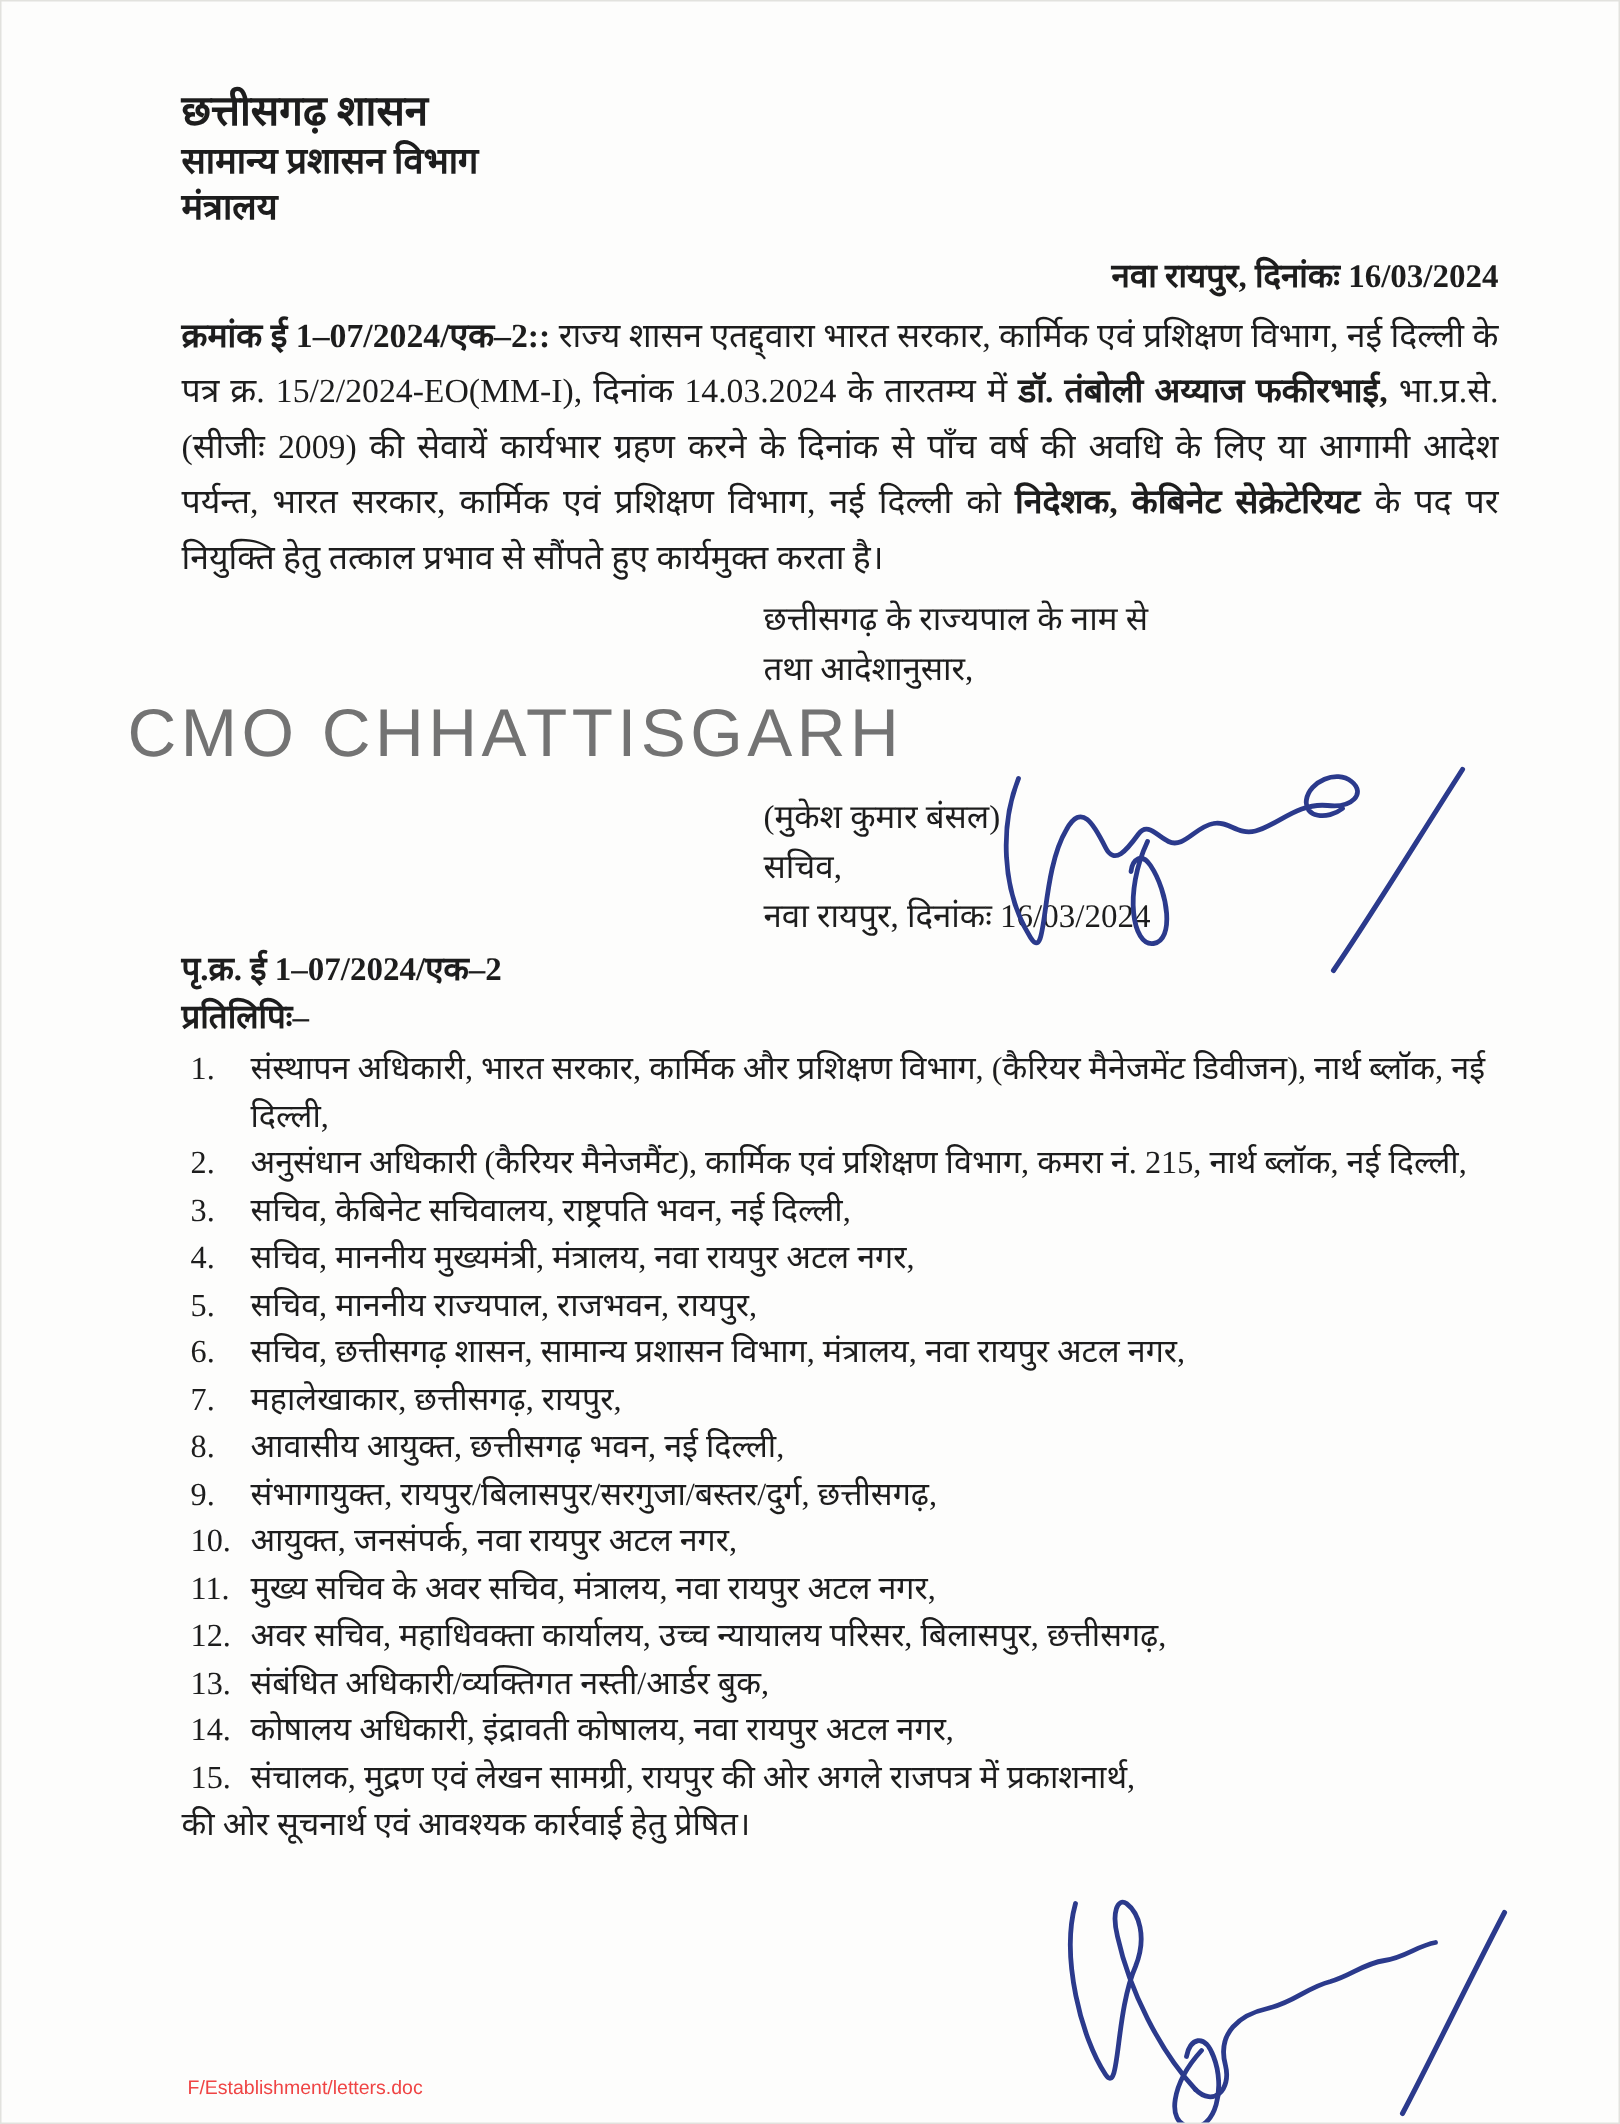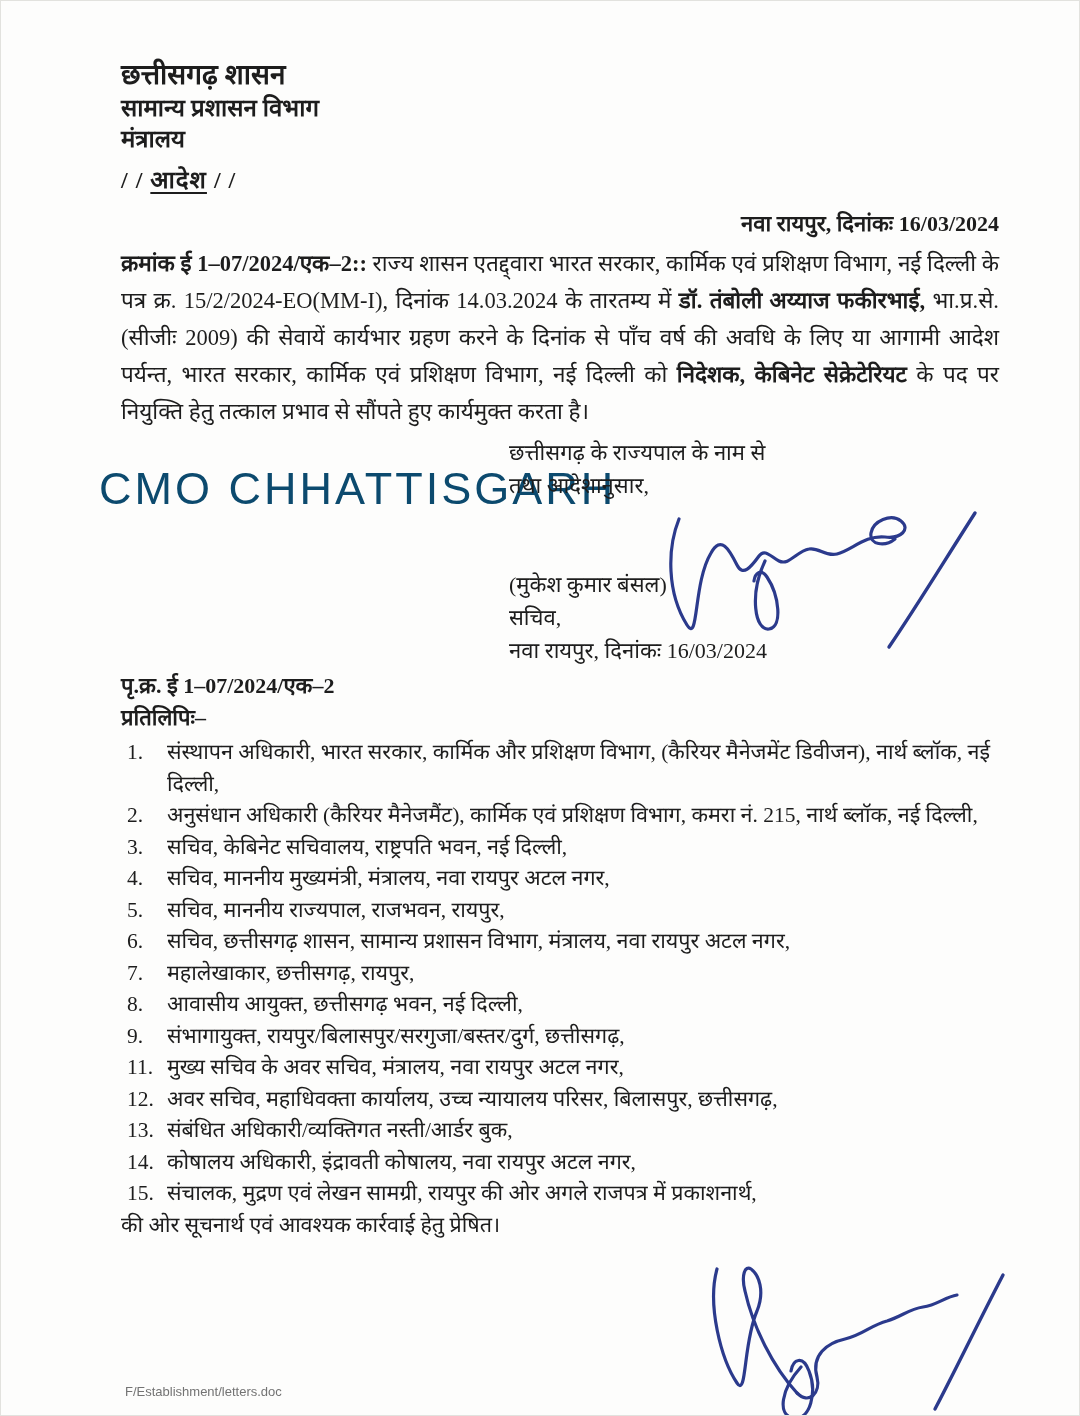--- a/index.html
+++ b/index.html
@@ -19,22 +19,22 @@
   .hdr1{font-size:28px;font-weight:700;line-height:36px;}
   .hdr2{font-size:24px;font-weight:600;line-height:31px;}
   .order-line{font-size:24px;font-weight:600;margin-top:7px;letter-spacing:1px;}
   .order-word{text-decoration:underline;text-underline-offset:4px;}
   .dateline{font-size:22px;font-weight:600;text-align:right;margin-top:12px;}
   .body-par{font-size:22.5px;line-height:37px;text-align:justify;margin:8px 0 0 0;}
   .b{font-weight:700;margin-top:48px;}
   .watermark{
     position:absolute;top:462px;left:84px;
     font-family:"Liberation Sans","DejaVu Sans",sans-serif;
-    font-size:45px;font-weight:400;color:#0c4a6e;
-    letter-spacing:3px;white-space:nowrap;z-index:1;margin-left:14px;
+    font-size:45px;font-weight:400;color:#737373;
+    letter-spacing:3px;white-space:nowrap;z-index:1;
   }
   .signoff{width:480px;margin-left:auto;margin-right:10px;text-align:left;
     font-size:22px;line-height:33px;margin-top:6px;position:relative;z-index:2;}
   .signoff .gap{height:66px;}
   .sig-svg{position:absolute;z-index:3;pointer-events:none;}
   .sig-mid{left:636px;top:496px;}
   .sig-bottom{left:650px;top:1248px;}
   .ref-row{display:flex;justify-content:space-between;align-items:baseline;
     font-size:22px;font-weight:600;margin-top:2px;}
   .copy-label{font-size:22px;font-weight:600;
@@ -42,21 +42,21 @@
   .copies{margin-top:6px;font-size:21.5px;}
   .copy-item{display:grid;grid-template-columns:46px 1fr;line-height:31.5px;}
   .copy-item .num{padding-left:6px;}
   .closing{font-size:21.5px;line-height:31.5px;}
   .bottom-sign{width:480px;margin-left:auto;margin-right:6px;text-align:center;
     font-size:22px;line-height:33px;margin-top:46px;position:relative;z-index:2;}
   .bottom-sign .gap{height:40px;}
   .doc-footer{
     position:absolute;left:124px;bottom:16px;
     font-family:"Liberation Sans","DejaVu Sans",sans-serif;
-    font-size:13px;color:#737373;z-index:2;
+    font-size:13px;color:#ef4444;z-index:2;
   }
 </style>
 </head>
 <body>
 
 <div class="page">
 
   <div class="watermark">CMO CHHATTISGARH</div>
 
   <svg class="sig-svg sig-mid" width="360" height="158" viewBox="0 0 360 158" fill="none">
@@ -69,21 +69,20 @@
     <path d="M66,20 C56,56 70,110 86,134 C96,149 92,94 106,62 C114,42 108,26 100,20 C94,16 90,26 94,42 C102,78 122,118 146,144" stroke="#2b3a8c" stroke-width="3.2" stroke-linecap="round"></path>
     <path d="M146,144 C158,156 170,144 166,128 C160,106 176,94 194,90 C212,86 220,76 236,72 C250,68 258,60 272,58 C286,56 294,48 306,46" stroke="#2b3a8c" stroke-width="3.2" stroke-linecap="round"></path>
     <path d="M150,118 C130,140 126,166 142,169 C160,172 166,142 158,122 C152,106 142,110 140,122" stroke="#2b3a8c" stroke-width="3.2" stroke-linecap="round"></path>
     <path d="M284,160 C302,126 326,76 352,26" stroke="#2b3a8c" stroke-width="3.4" stroke-linecap="round"></path>
   </svg>
 
   <div class="center">
     <div class="hdr1">छत्तीसगढ़ शासन</div>
     <div class="hdr2">सामान्य प्रशासन विभाग</div>
     <div class="hdr2">मंत्रालय</div>
-    <div class="order-line"><span>/ / </span><span class="order-word">आदेश</span><span> / /</span></div>
   </div>
 
   <div class="dateline">नवा रायपुर, दिनांकः 16/03/2024</div>
 
   <p class="body-par"><span class="b">क्रमांक ई 1–07/2024/एक–2::</span><span> राज्य शासन एतद्द्वारा भारत सरकार, कार्मिक एवं प्रशिक्षण विभाग, नई दिल्ली के पत्र क्र. 15/2/2024-EO(MM-I), दिनांक 14.03.2024 के तारतम्य में </span><span class="b">डॉ. तंबोली अय्याज फकीरभाई,</span><span> भा.प्र.से. (सीजीः 2009) की सेवायें कार्यभार ग्रहण करने के दिनांक से पाँच वर्ष की अवधि के लिए या आगामी आदेश पर्यन्त, भारत सरकार, कार्मिक एवं प्रशिक्षण विभाग, नई दिल्ली को </span><span class="b">निदेशक, केबिनेट सेक्रेटेरियट</span><span> के पद पर नियुक्ति हेतु तत्काल प्रभाव से सौंपते हुए कार्यमुक्त करता है।</span></p>
 
   <div class="signoff">
     <div>छत्तीसगढ़ के राज्यपाल के नाम से</div>
     <div>तथा आदेशानुसार,</div>
     <div class="gap"></div>
@@ -128,20 +127,24 @@
       </div>
     <div class="copy-item">
         <span class="num">8.</span>
         <span>आवासीय आयुक्त, छत्तीसगढ़ भवन, नई दिल्ली,</span>
       </div>
     <div class="copy-item">
         <span class="num">9.</span>
         <span>संभागायुक्त, रायपुर/बिलासपुर/सरगुजा/बस्तर/दुर्ग, छत्तीसगढ़,</span>
       </div>
     <div class="copy-item">
+        <span class="num">10.</span>
+        <span>आयुक्त, जनसंपर्क, नवा रायपुर अटल नगर,</span>
+      </div>
+    <div class="copy-item">
         <span class="num">11.</span>
         <span>मुख्य सचिव के अवर सचिव, मंत्रालय, नवा रायपुर अटल नगर,</span>
       </div>
     <div class="copy-item">
         <span class="num">12.</span>
         <span>अवर सचिव, महाधिवक्ता कार्यालय, उच्च न्यायालय परिसर, बिलासपुर, छत्तीसगढ़,</span>
       </div>
     <div class="copy-item">
         <span class="num">13.</span>
         <span>संबंधित अधिकारी/व्यक्तिगत नस्ती/आर्डर बुक,</span>

